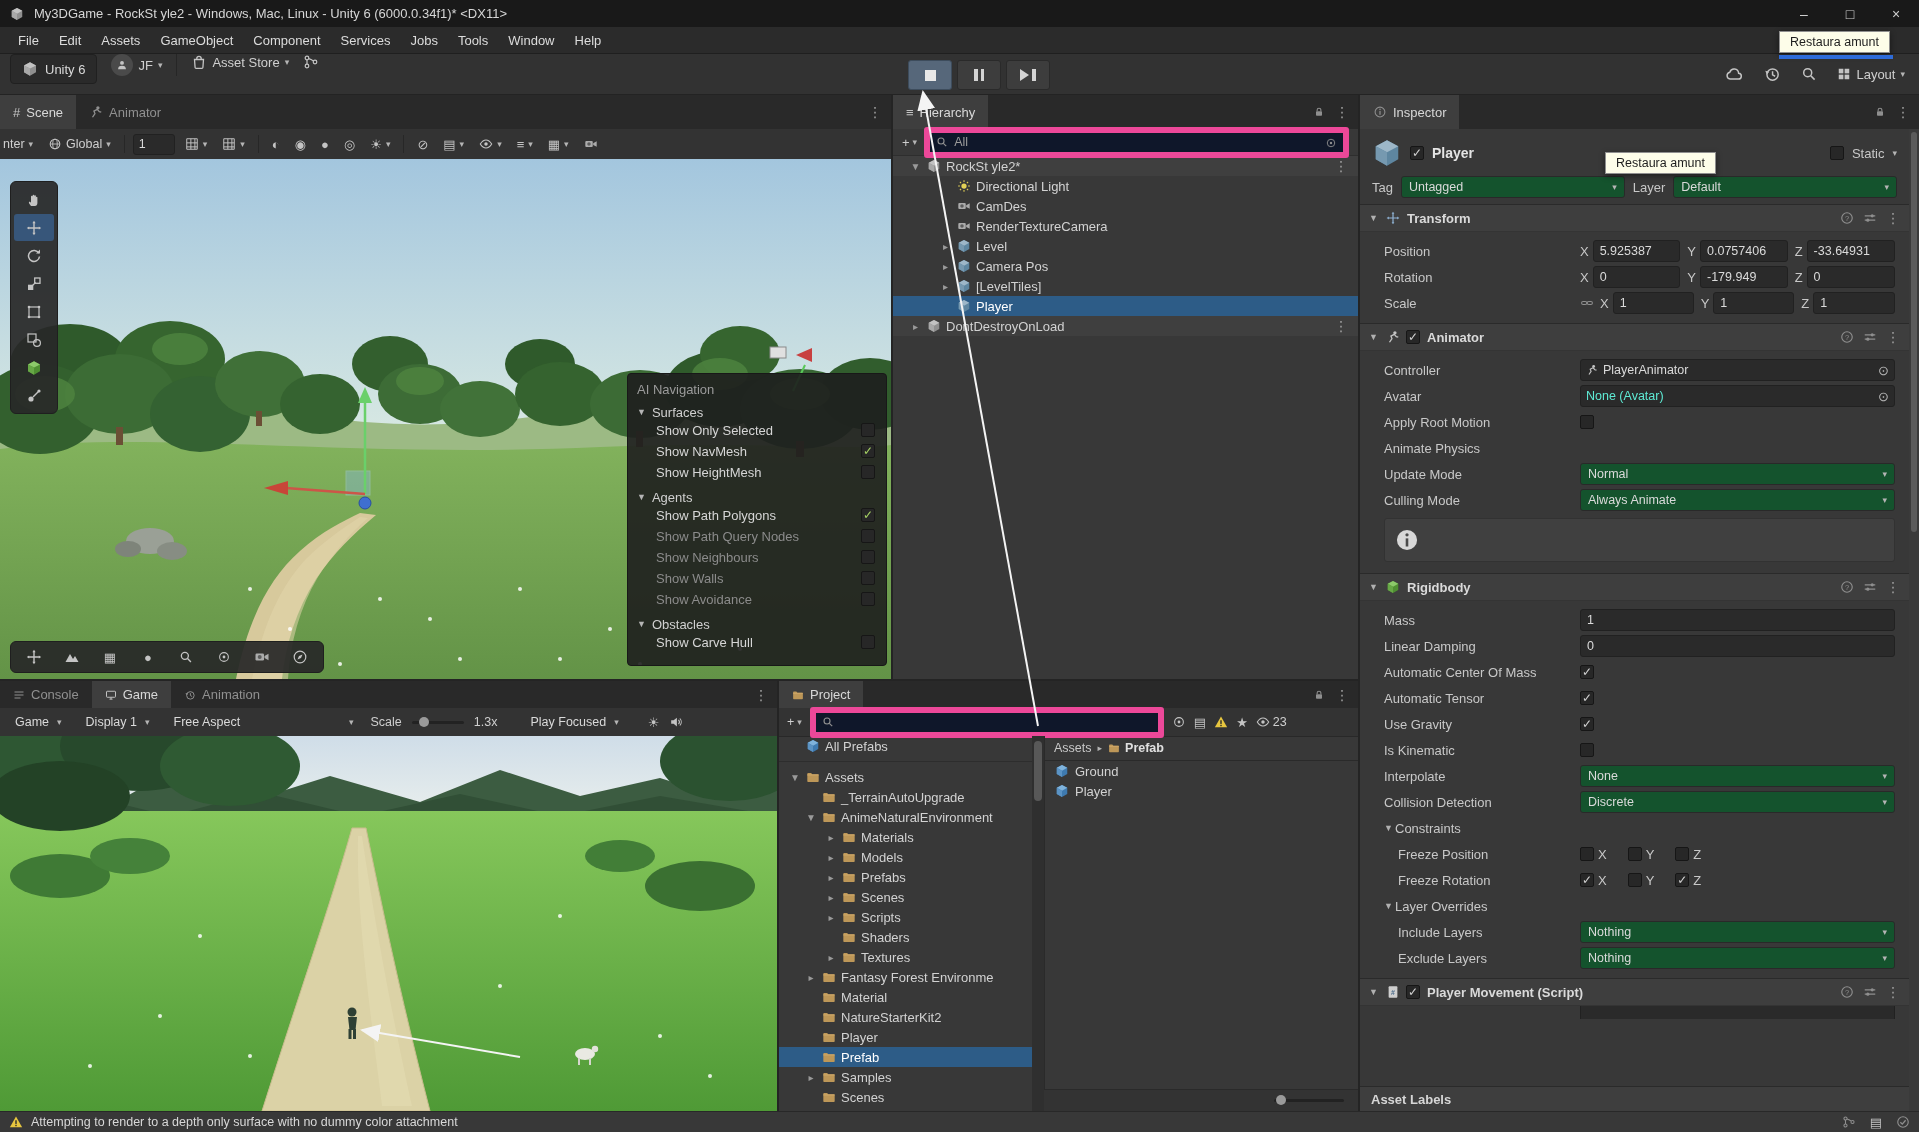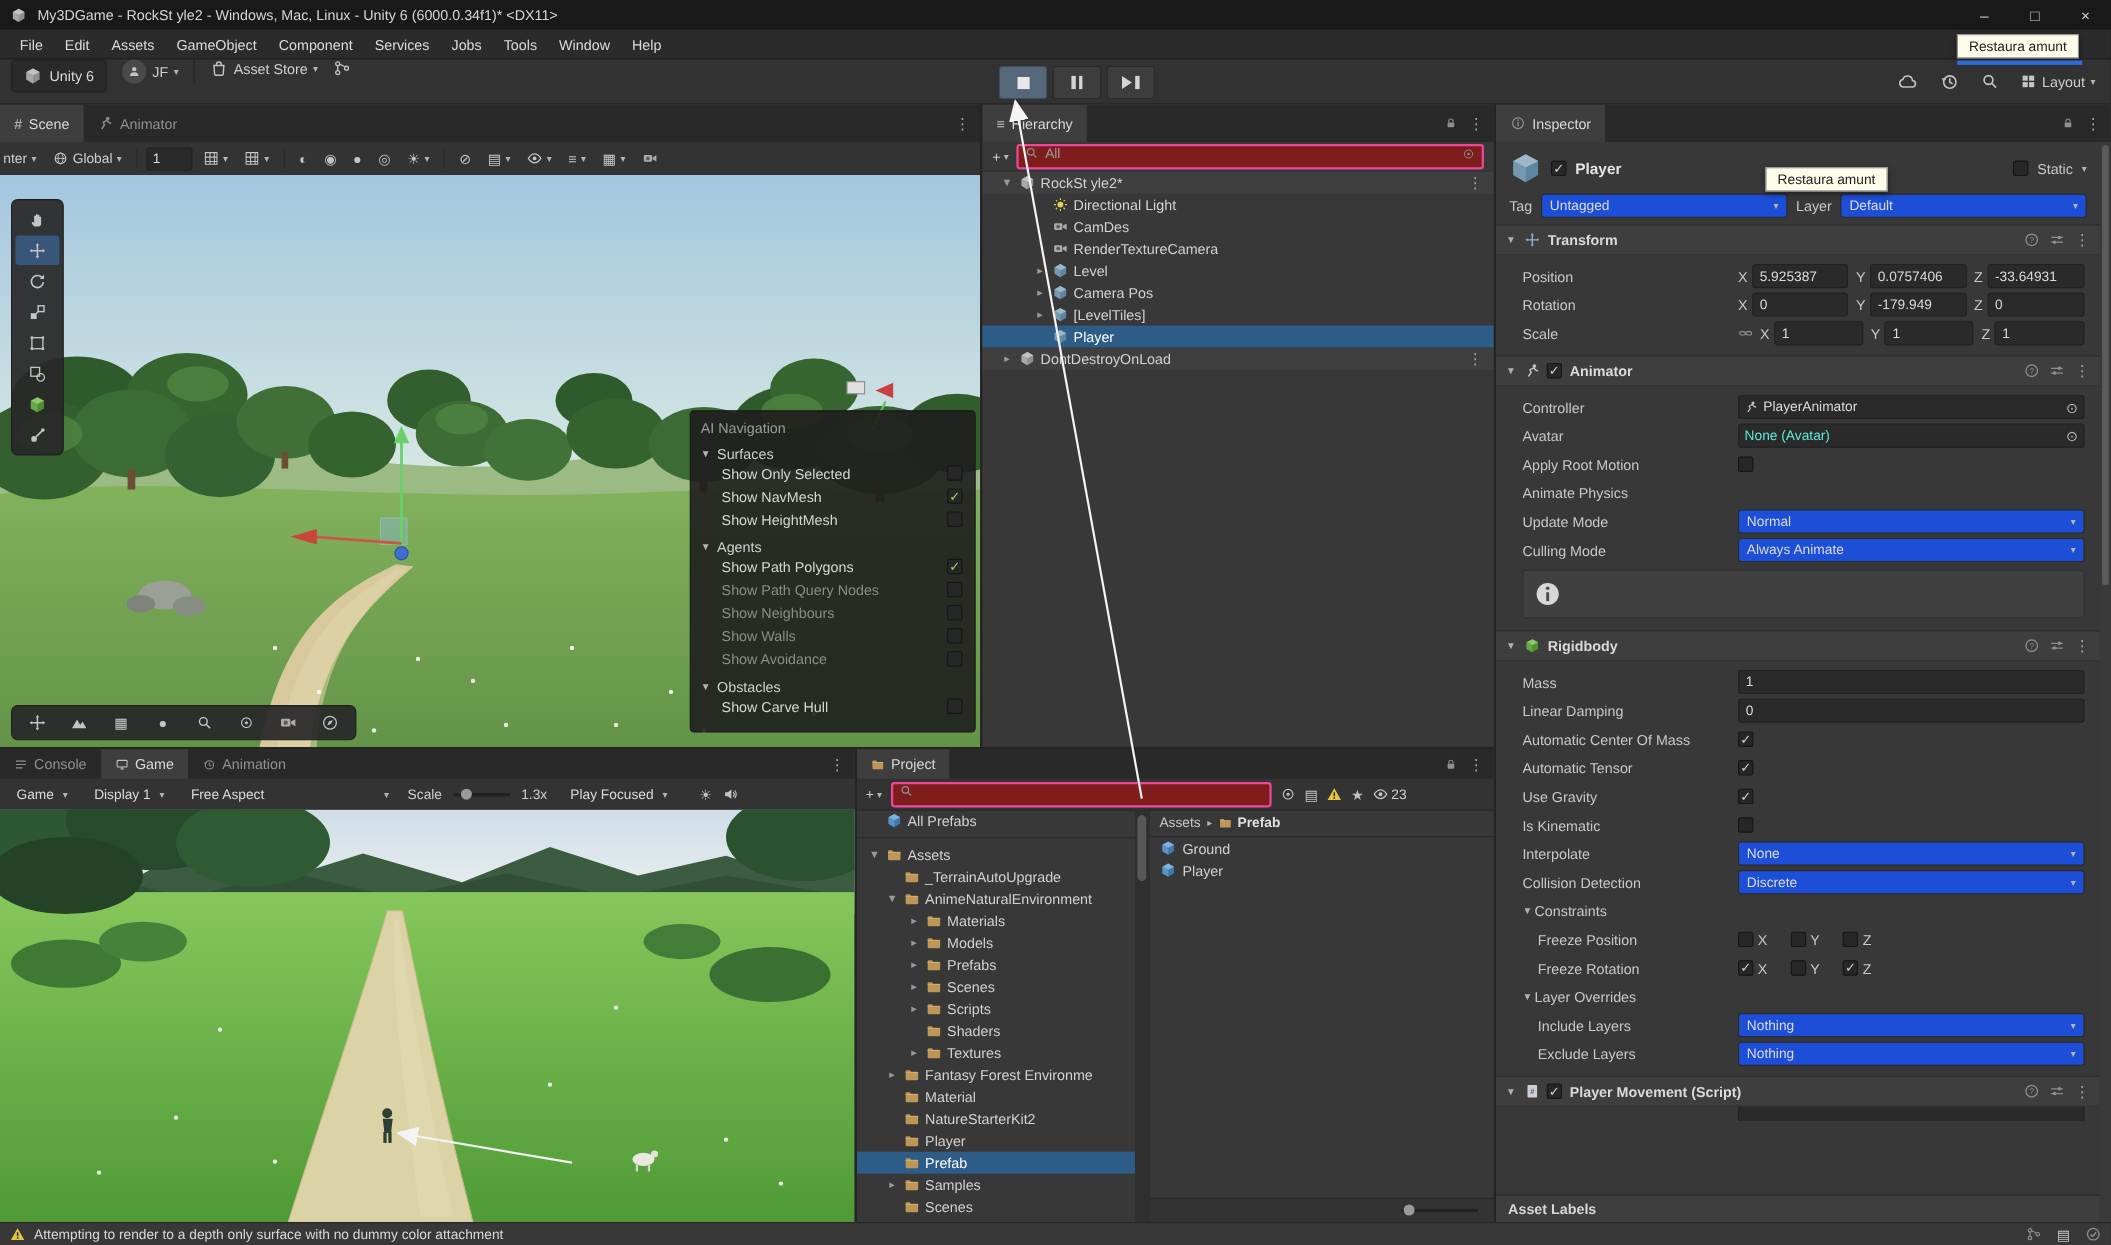--- a/index.html
+++ b/index.html
@@ -70,21 +70,21 @@
   
   #game-toolbar{height:28px;background:#333;border-bottom:1px solid #282828;display:flex;align-items:center;gap:10px;padding:0 8px;font-size:12.5px;color:#cfcfcf}
   .slider{width:52px;height:3px;background:#222;border-radius:2px;position:relative}
   .knob{position:absolute;left:7px;top:-4px;width:10px;height:10px;background:#9a9a9a;border-radius:50%}
   #game-view{position:absolute;left:0;top:55px;width:777px;height:375px}
   .dimtext{color:#8a8a8a}
 
   
   #hier-search{height:26px;display:flex;align-items:center;gap:7px;padding:0 9px;border-bottom:1px solid #2e2e2e}
   .mini-btn{display:flex;align-items:center;gap:3px;color:#cfcfcf}
-  .searchbox{flex:1;height:19px;background:#7f1d1d;border:2px solid #ec4899;border-radius:3px;display:flex;gap:6px;padding:0 6px;color:#9c9c9c;font-size:12.5px}
+  .searchbox{flex:1;height:19px;background:#0f172a;border:6px solid #ec4899;border-radius:3px;display:flex;align-items:center;gap:6px;padding:0 6px;color:#9c9c9c;font-size:12.5px}
   .h-row{height:20px;display:flex;align-items:center;gap:5px;font-size:13px;color:#d2d2d2;padding-left:46px}
   .h-row .slot{width:13px;flex:none;text-align:center;color:#9a9a9a;font-size:10px}
   .h-row.scene-row{background:#3f3f3f;padding-left:16px}
   .h-row.selected{background:#2d5c87;color:#fff}
   .h-row .kebab{margin-left:auto;margin-right:10px}
 
   
   #proj-toolbar{height:28px;background:#333;border-bottom:1px solid #282828;display:flex;align-items:center;gap:8px;padding:0 8px;font-size:12.5px;color:#cfcfcf}
   #proj-body{position:absolute;left:0;top:55px;width:253px;bottom:0;overflow:hidden}
   #proj-scrollbar{position:absolute;left:253px;top:55px;width:12px;bottom:0;background:#2f2f2f}
@@ -116,21 +116,21 @@
   .comp-title{font-weight:bold;color:#dadada;margin-left:1px}
   .hdr-right{margin-left:auto;display:flex;align-items:center;gap:9px}
   .comp-body{padding:6px 0 7px}
   .irow{display:flex;align-items:center;height:26px;padding:0 14px 0 24px;font-size:13px}
   .irow .lbl{width:196px;flex:none;color:#c8c8c8;white-space:nowrap;overflow:hidden}
   .irow.sub .lbl{padding-left:14px;width:182px}
   .irow .val{flex:1;display:flex;align-items:center;gap:7px;min-width:0}
   .tfield{flex:1;height:20px;background:#2a2a2a;border:1px solid #212121;border-radius:3px;display:flex;align-items:center;padding:0 6px;color:#dadada;font-size:12.5px;min-width:0;overflow:hidden;white-space:nowrap}
   .axg{flex:1;display:flex;align-items:center;gap:4px;min-width:0}
   .axis{color:#c8c8c8}
-  .dd{flex:1;height:20px;background:#1d4ed8;border:1px solid #292929;border-radius:3px;display:flex;align-items:center;padding:0 7px;color:#dadada;font-size:12.5px;min-width:0}
+  .dd{flex:1;height:20px;background:#14532d;border:1px solid #292929;border-radius:3px;display:flex;align-items:center;padding:0 7px;color:#dadada;font-size:12.5px;min-width:0}
   .dd .arr{margin-left:auto}
   .dd.gamedd{flex:none;gap:8px}
   .objfield{flex:1;height:20px;background:#2a2a2a;border:1px solid #212121;border-radius:3px;display:flex;align-items:center;gap:5px;padding:0 5px;color:#dadada;font-size:12.5px;min-width:0}
   .objfield .pick{margin-left:auto;color:#b8b8b8;font-size:13px}
   .gray{color:#5eead4}
   .infobox{margin:5px 14px 4px 24px;background:#404040;border:1px solid #323232;border-radius:3px;display:flex;gap:9px;padding:8px 9px;font-size:11.5px;color:#d0d0d0;line-height:1.5;align-items:flex-start}
   .cgroup{display:flex;align-items:center;gap:4px;margin-right:14px}
   .clip-row{height:13px;overflow:hidden}
   .spacer{flex:1}
   .alabels{height:24px;background:#3e3e3e;border-top:1px solid #2a2a2a;display:flex;align-items:center;padding:0 11px;font-weight:bold;color:#d6d6d6;flex:none}
@@ -860,21 +860,21 @@
       </div>
     <div class="dd gamedd" style="background:transparent;border:none;width:180px">
         <span>Free Aspect</span>
         <span class="arr" style="margin-left:auto">▾</span>
       </div>
     <span>Scale</span>
     <div class="slider">
         <div class="knob"></div>
       </div>
     <span>1.3x</span>
-    <div class="dd gamedd dimtext" style="background:transparent;border:none;margin-left:4px">
+    <div class="dd gamedd dimtext" style="background:transparent;border:none;margin-left:16px">
         <span>Play Focused</span>
         <span class="arr">▾</span>
       </div>
     <span class="glyph" style="margin-left:12px">☀</span>
     <svg class="ic ic14 c-gray">
         <use href="#s-speaker"></use>
       </svg>
   </div>
   <div id="game-view">
     <svg width="777" height="375" viewBox="0 0 777 375">

